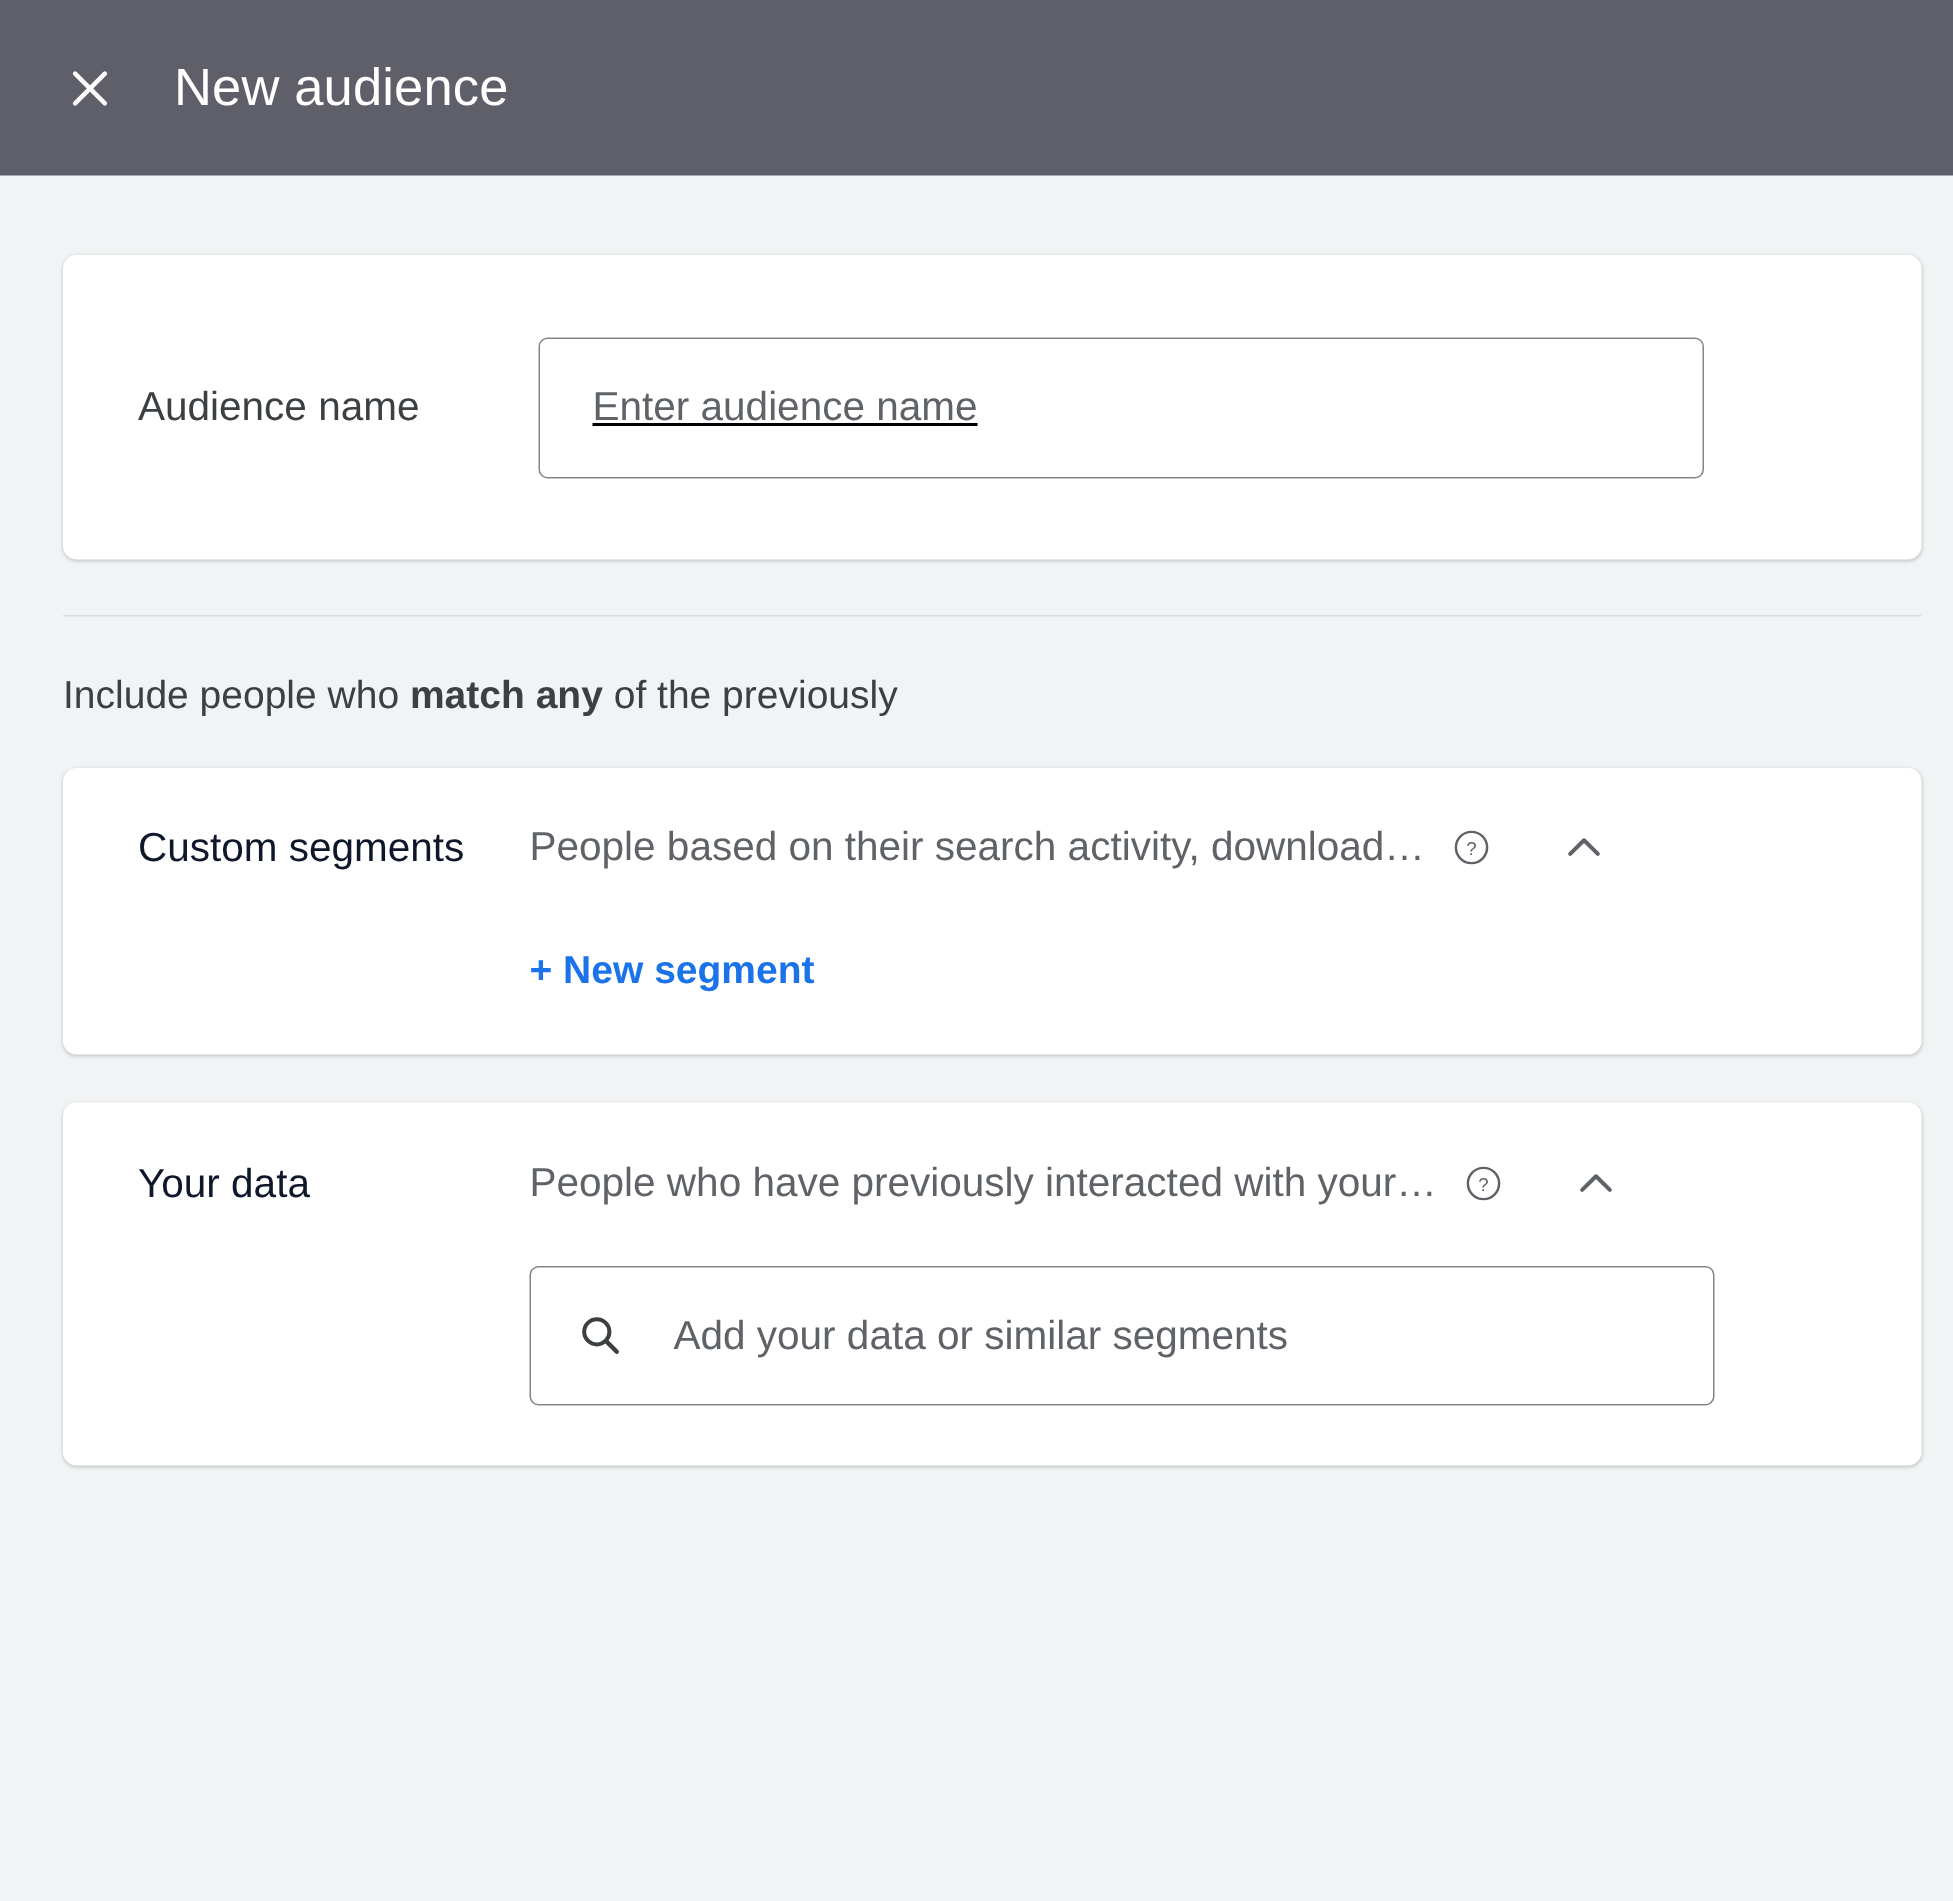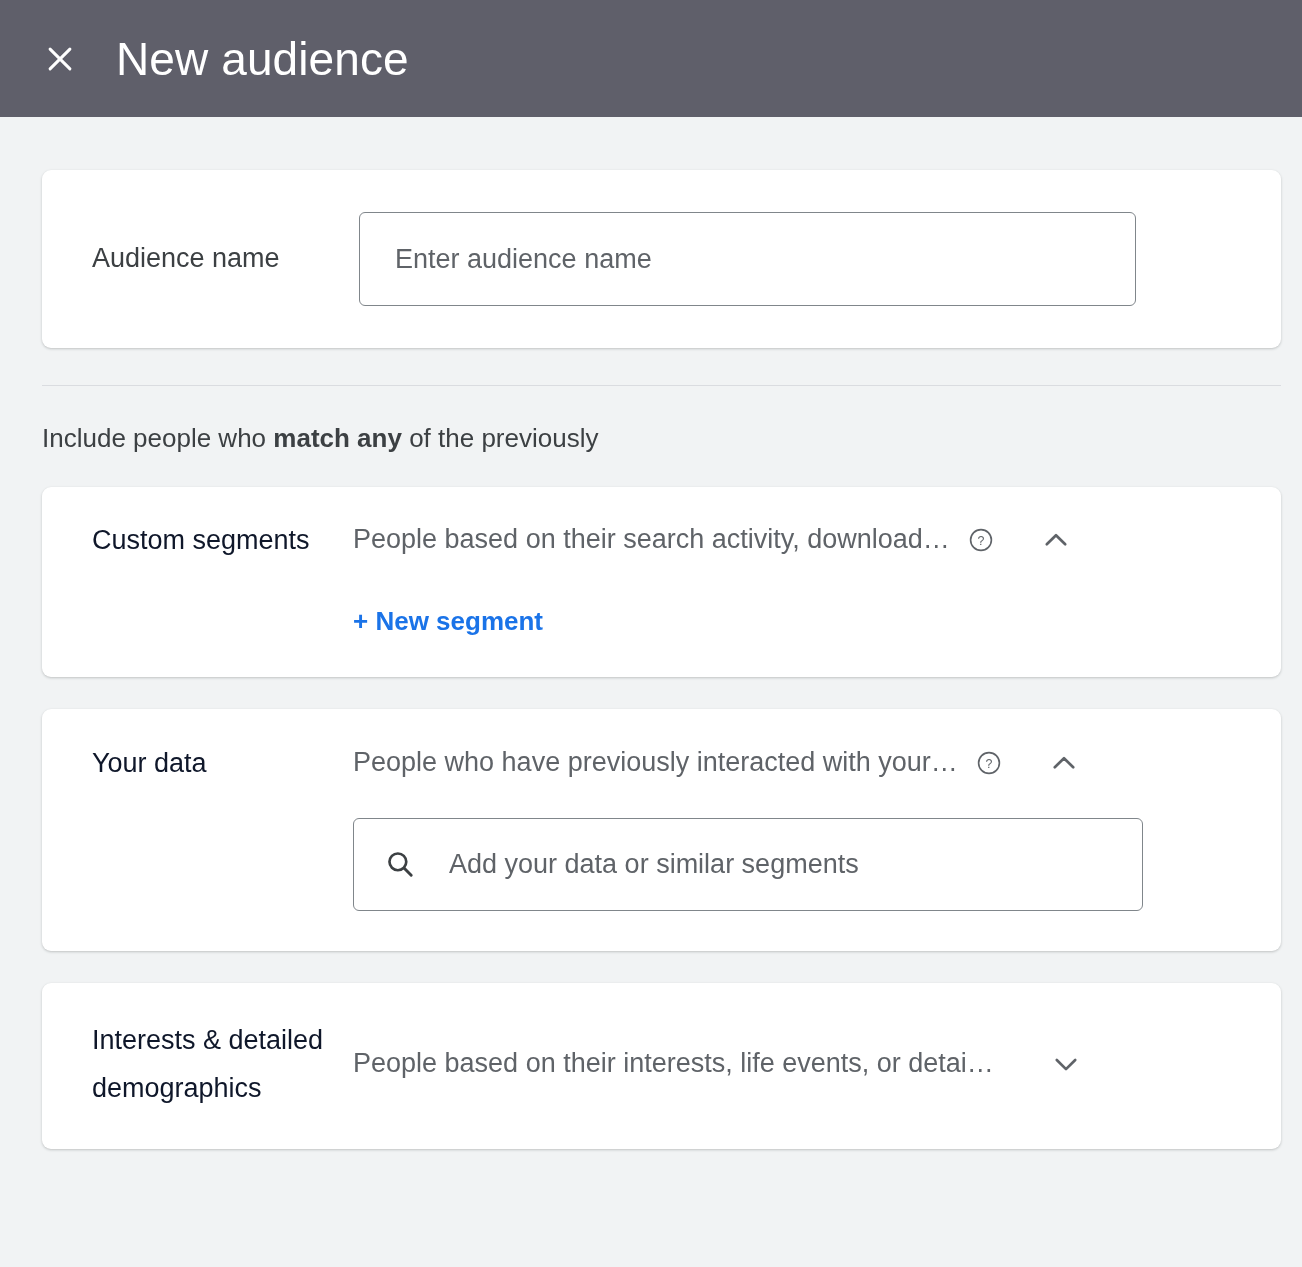--- a/index.html
+++ b/index.html
@@ -22,21 +22,21 @@
   .close-btn {
     width: 44px; height: 44px;
     margin-left: 38px;
     display: flex; align-items: center; justify-content: center;
     cursor: pointer;
   }
   .close-btn svg { display: block; }
   .header-title {
     margin-left: 34px;
     color: #ffffff;
-    font-size: 46px;
+    font-size: 35px;
     font-weight: 400;
     letter-spacing: 0.1px;
     line-height: 1;
   }
 
   
   .content {
     position: absolute; left: 0; top: 117px;
     width: 1302px;
   }
@@ -45,41 +45,42 @@
     position: relative;
     margin: 0 21px 0 42px;
     background: #ffffff;
     border-radius: 9px;
     box-shadow: 0 1px 3px rgba(60,64,67,0.18), 0 1px 2px rgba(60,64,67,0.10);
   }
 
   
   .card-name {
     margin-top: 53px;
-    height: 178px;
+    height: 203px;
     display: flex;
     align-items: center;
   }
   .label-audience {
     margin-left: 50px;
     width: 267px;
     font-size: 27px;
     color: #3c4043;
     line-height: 1.25;
   }
   .text-input {
     width: 777px;
     height: 94px;
     border: 1px solid #80868b;
     border-radius: 6px;
     background: #ffffff;
     display: flex;
     align-items: center;
     padding: 0 35px;
     cursor: text;
+    text-decoration: underline;
   }
   .text-input .ph {
     font-size: 27px;
     color: #5f6368;
     line-height: 1;
   }
 
   .divider {
     margin: 37px 21px 0 42px;
     height: 1px;
@@ -257,32 +258,15 @@
                 <path d="M15.2 15.2 L20.4 20.4" stroke="#3c4043" stroke-width="2.2" stroke-linecap="round"></path>
               </svg>
             </span>
             <span class="ph">Add your data or similar segments</span>
           </div>
         </div>
       </div>
       <div class="yd-pad-bottom"></div>
     </div>
 
-    <div class="card card-section">
-      <div class="int-pad-top"></div>
-      <div class="section-row" style="align-items:center;">
-        <div class="section-title title-multiline">Interests &amp; detailed demographics</div>
-        <div class="section-body">
-          <div class="section-desc-row">
-            <span class="section-desc">People based on their interests, life events, or detai…</span>
-            <span class="chevron" style="margin-left:55px;">
-              <svg width="34" height="34" viewBox="0 0 24 24">
-                <path d="M5.5 9.2 L12 15.6 L18.5 9.2" stroke="#5f6368" stroke-width="1.9" fill="none" stroke-linecap="round" stroke-linejoin="round"></path>
-              </svg>
-            </span>
-          </div>
-        </div>
-      </div>
-      <div class="int-pad-bottom"></div>
-    </div>
 
   </div>
 </div>
 
 </body></html>

